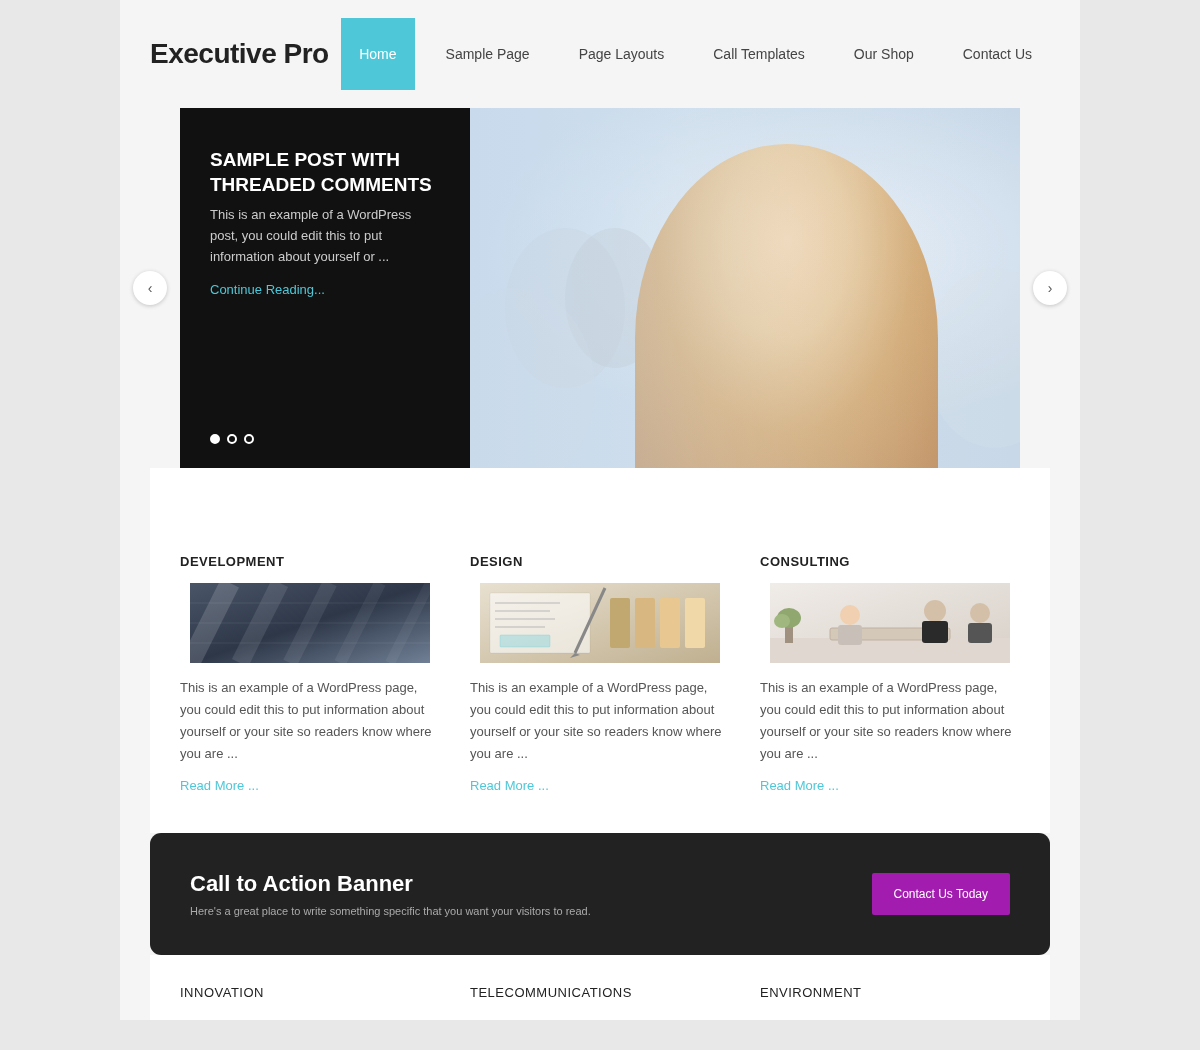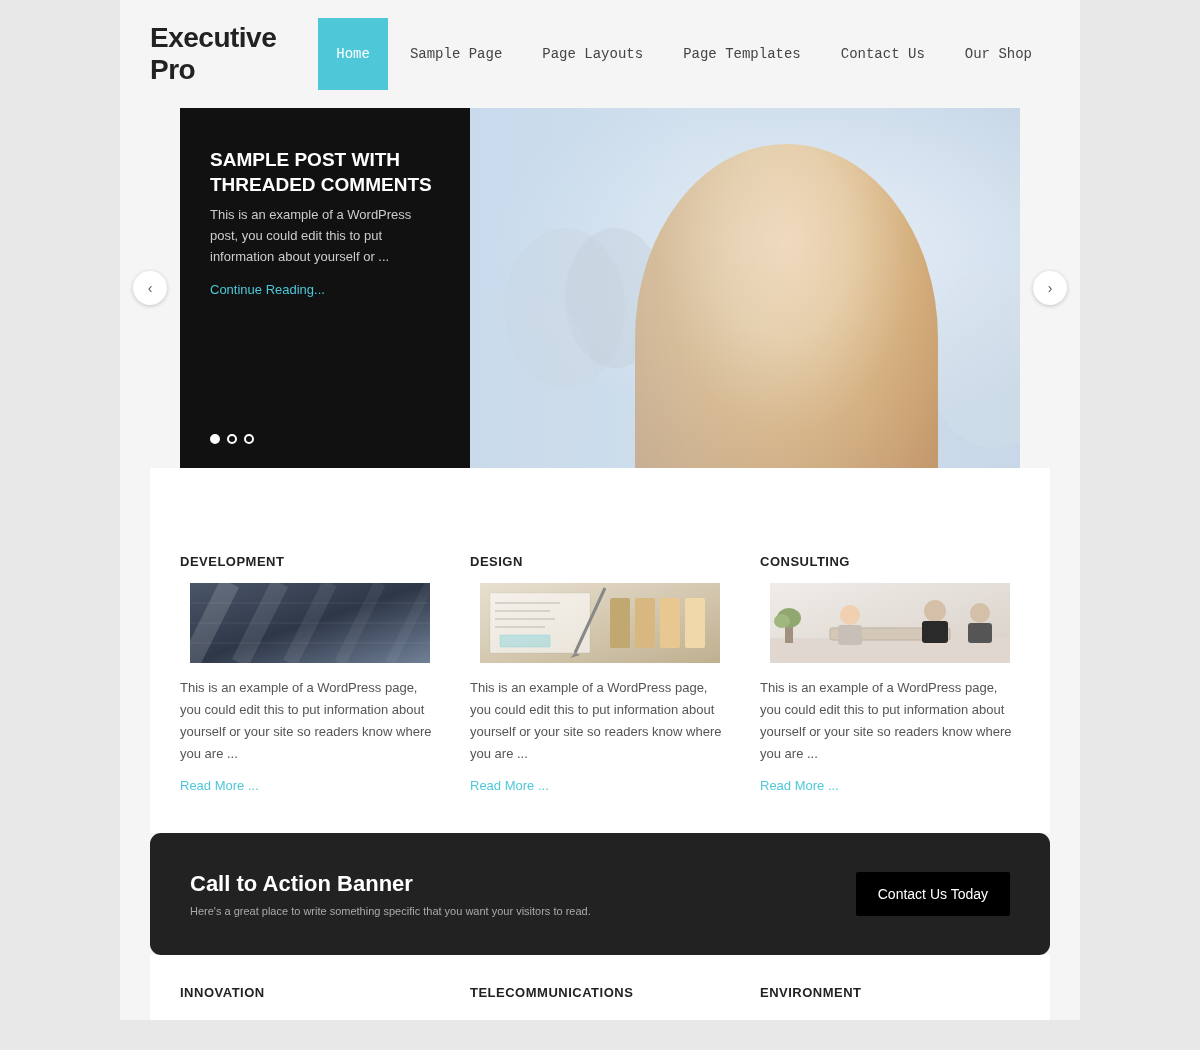--- a/index.html
+++ b/index.html
@@ -25,22 +25,21 @@
     }
     .site-title {
       font-size: 28px;
       font-weight: bold;
       color: #222;
       letter-spacing: -0.5px;
     }
     .main-nav {
       display: flex;
       align-items: center;
-      gap: 4px;
-      font-family: Liberation Mono, monospace;
+      gap: 13px;
     }
     .nav-item {
       padding: 28px 18px;
       font-size: 14px;
       color: #444;
       cursor: pointer;
       white-space: nowrap;
     }
     .nav-item.active {
       background: #4ec8d8;
@@ -212,65 +211,65 @@
       font-size: 22px;
       font-weight: bold;
       color: #fff;
       margin-bottom: 8px;
     }
     .cta-subtitle {
       font-size: 11px;
       color: #aaa;
     }
     .cta-button {
-      background: #000000;
+      background: #a21caf;
       color: #fff;
       border: none;
       padding: 14px 22px;
-      font-size: 14px;
+      font-size: 12px;
       font-weight: 500;
       cursor: pointer;
       white-space: nowrap;
       border-radius: 2px;
     }
 
     
     .bottom-features {
       background: #fff;
       padding: 30px 30px 20px 30px;
       margin: 0 30px;
     }
     .bottom-features-grid {
       display: grid;
       grid-template-columns: 1fr 1fr 1fr;
       gap: 30px;
     }
     .bottom-feature-title {
       font-size: 13px;
-      font-weight: bold;
+      font-weight: normal;
       color: #222;
       text-transform: uppercase;
       letter-spacing: 0.5px;
     }
   </style>
 </head>
 <body>
 
 <div class="page-wrapper">
 
   <header class="site-header">
     <div class="site-title">Executive Pro</div>
     <nav class="main-nav">
 
     <div class="nav-item active">Home</div>
         <div class="nav-item">Sample Page</div>
         <div class="nav-item">Page Layouts</div>
-        <div class="nav-item">Page Templates</div>
+        <div class="nav-item">Call Templates</div>
+        <div class="nav-item">Our Shop</div>
         <div class="nav-item">Contact Us</div>
-        <div class="nav-item">Our Shop</div>
       </nav>
   </header>
 
   <div style="position:relative; margin: 0 30px;">
     <div class="slider-prev">‹</div>
     <div class="hero-section">
       <div class="hero-text-panel">
         <div class="hero-post-title">SAMPLE POST WITH THREADED COMMENTS</div>
         <div class="hero-post-excerpt">This is an example of a WordPress post, you could edit this to put information about yourself or ...</div>
         <a class="hero-read-more">Continue Reading...</a>

